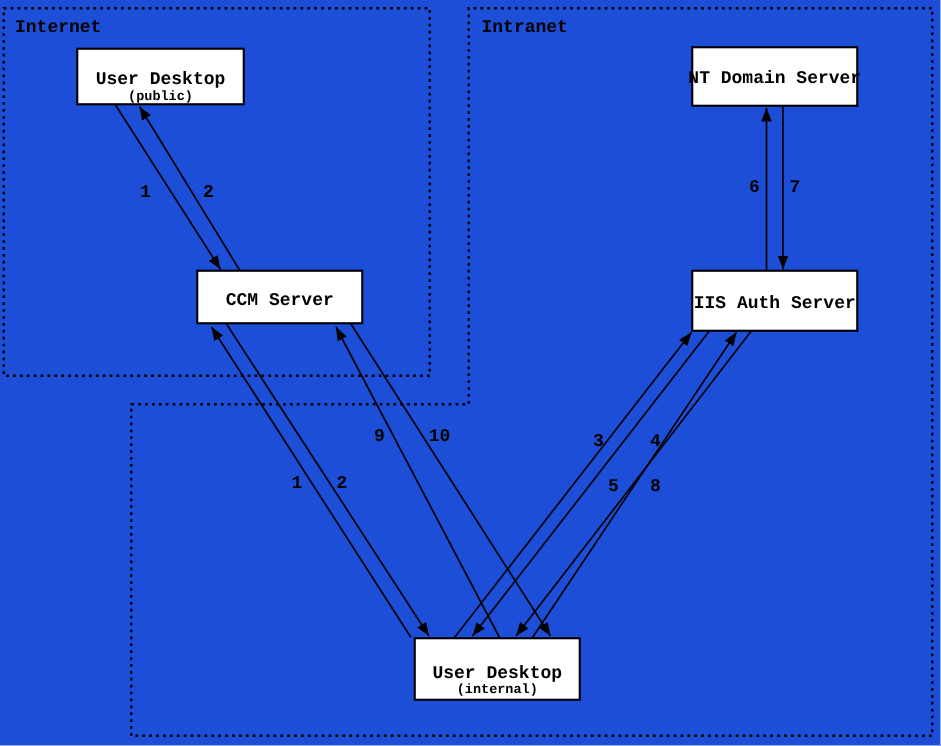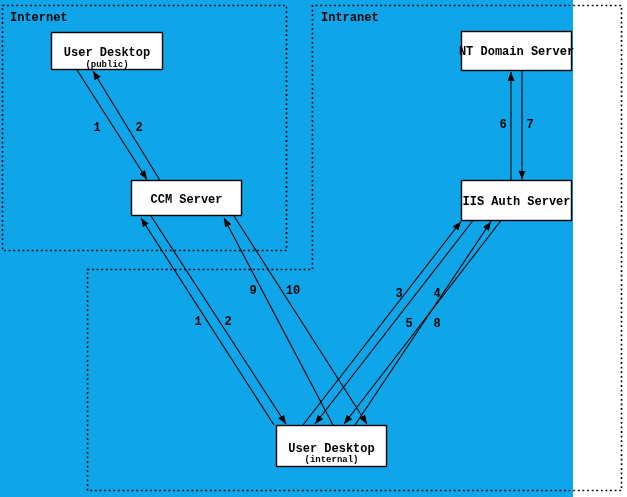--- a/index.html
+++ b/index.html
@@ -2,23 +2,23 @@
 <html><head>
 <meta charset="utf-8">
 <style>
   html, body {
     margin: 0;
     padding: 0;
     background: #ffffff;
   }
   .stage {
     position: relative;
-    width: 573px;
+    width: 627px;
     height: 497px;
-    background: #0ea5e9;
+    background: #1d4ed8;
     font-family: "Liberation Mono", "DejaVu Sans Mono", monospace;
   }
   svg { display: block; }
   .zone {
     fill: none;
     stroke: #000000;
     stroke-width: 1.6;
     stroke-dasharray: 1.8 2.8;
   }
   .node-box {

